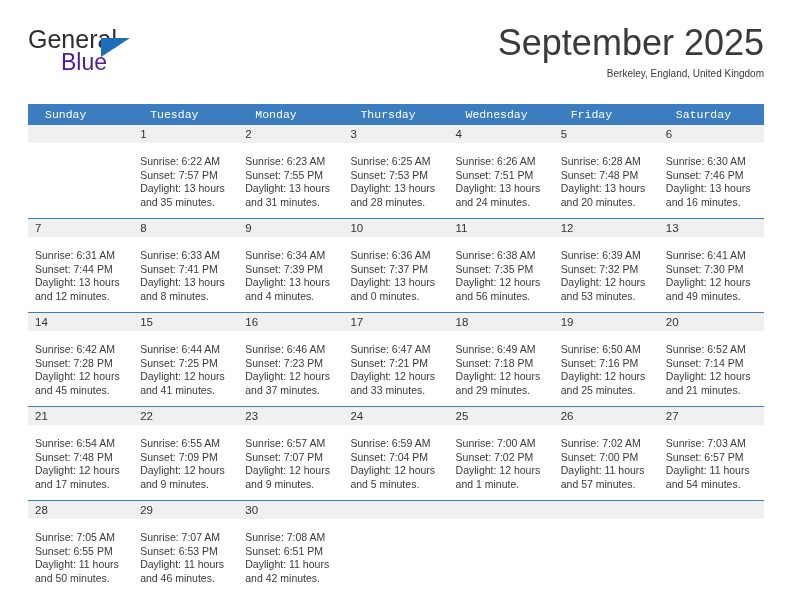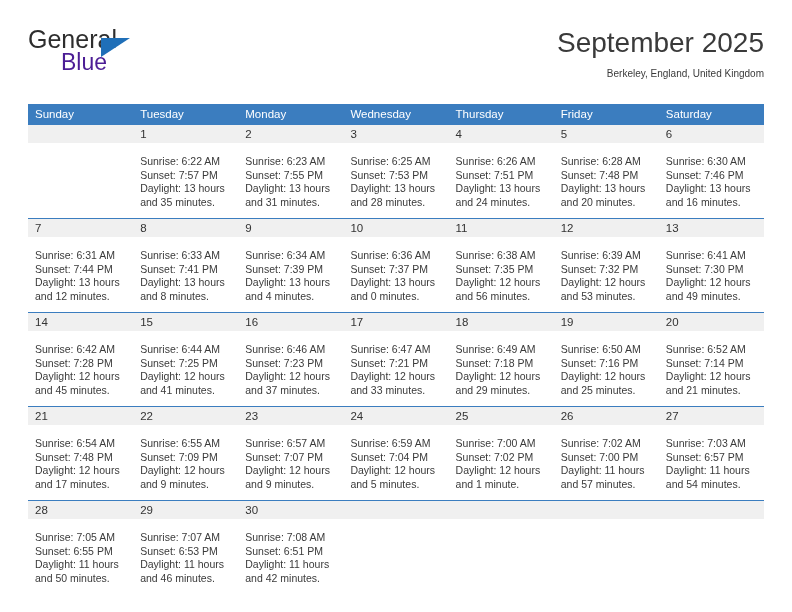--- a/index.html
+++ b/index.html
@@ -67,21 +67,21 @@
     font-weight: 400;
   }
 
   .titles {
     position: absolute;
     right: 0;
     top: 0;
     text-align: right;
   }
   .month-title {
-    font-size: 28px;
+    font-size: 36px;
     line-height: 33px;
     color: #3a3a3a;
     font-weight: 400;
     white-space: nowrap;
   }
   .location-sub {
     margin-top: 6px;
     font-size: 10px;
     line-height: 18px;
     color: #3a3a3a;
@@ -101,23 +101,24 @@
     display: flex;
     background: #3b7dbf;
     height: 21px;
   }
   .weekday-cell {
     flex: 1 1 0;
     min-width: 0;
     color: #ffffff;
     font-size: 11.5px;
     line-height: 21px;
-    padding-left: 7px;
+    padding-left: 17px;
     box-sizing: border-box;
     white-space: nowrap;
+    font-family: Liberation Mono, monospace;
   }
 
   .week-row {
     position: relative;
     border-top: 1.5px solid #3b7dbf;
   }
   .week-row:first-of-type {
     border-top: none;
   }
 
@@ -179,22 +180,22 @@
       <div class="location-sub">Berkeley, England, United Kingdom</div>
     </div>
 
   </div>
 
   <div class="calendar">
     <div class="weekday-row" id="weekday-row">
         <div class="weekday-cell">Sunday</div>
         <div class="weekday-cell">Tuesday</div>
         <div class="weekday-cell">Monday</div>
+        <div class="weekday-cell">Thursday</div>
         <div class="weekday-cell">Wednesday</div>
-        <div class="weekday-cell">Thursday</div>
         <div class="weekday-cell">Friday</div>
         <div class="weekday-cell">Saturday</div>
       </div>
     <div id="weeks-container">
         <div class="week-row">
           <div class="week-grid">
             <div class="day-cell empty">
               <div class="day-number"></div>
               <div class="day-body">
                 <div class="day-line"></div>

